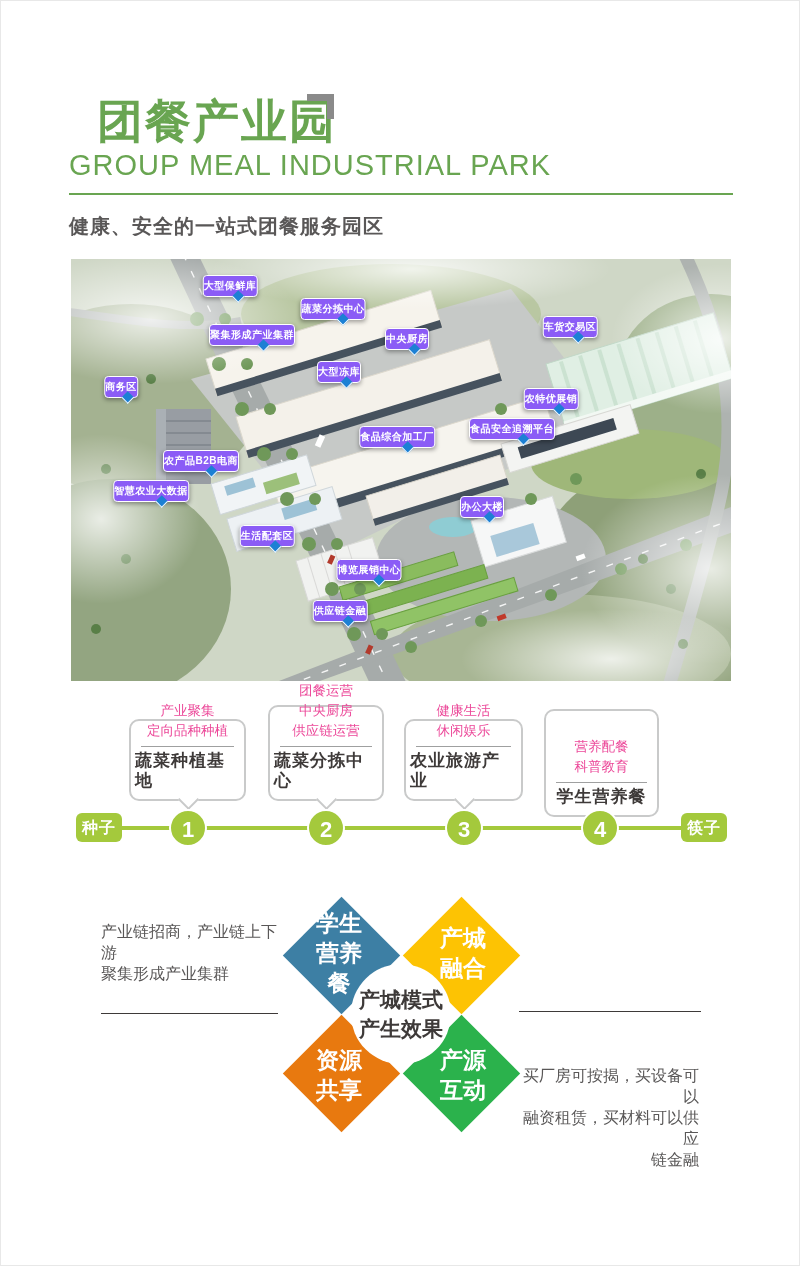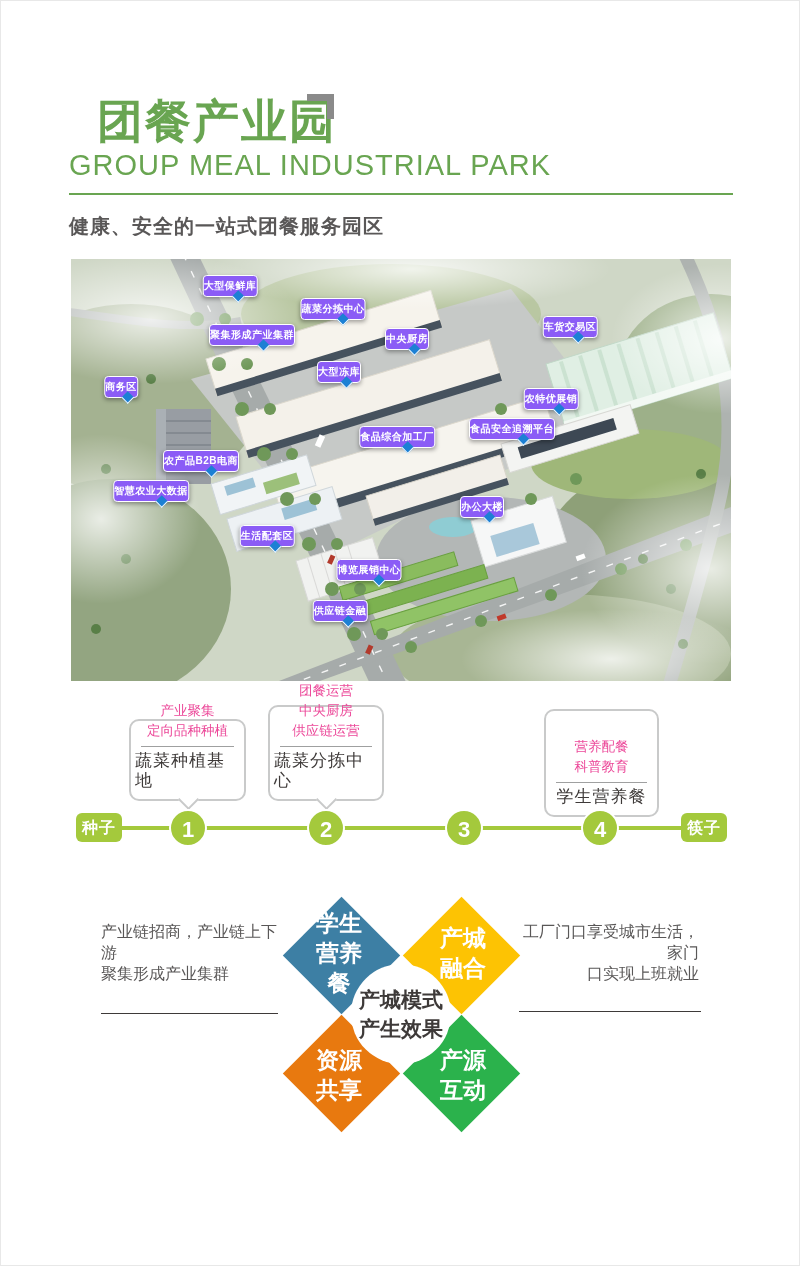--- a/index.html
+++ b/index.html
@@ -27,21 +27,21 @@
           font-size:16px;font-weight:700;text-align:center;line-height:29px;letter-spacing:1px;}
   .tl-circle{position:absolute;top:808px;width:38px;height:38px;margin-left:-19px;background:#a4c93c;
           border:2px solid #fff;border-radius:50%;color:#fff;font-size:22px;font-weight:700;
           text-align:center;line-height:38px;box-sizing:border-box;z-index:3;}
   .bubble{position:absolute;background:#fff;border:2px solid #c9caca;border-radius:10px;box-sizing:border-box;
           display:flex;flex-direction:column;justify-content:flex-end;align-items:center;padding:6px 4px 8px;}
   .bubble .tail{position:absolute;left:50%;bottom:-8px;width:13px;height:13px;background:#fff;margin-left:-7px;
           border-right:2px solid #c9caca;border-bottom:2px solid #c9caca;transform:rotate(45deg);}
   .b-small{font-size:13.5px;line-height:20px;color:#ec4899;white-space:pre-line;text-align:center;}
   .b-div{width:88%;border-top:1px solid #9fa0a0;margin:5px auto 4px;}
-  .b-title{font-size:17px;font-weight:400;color:#3e3a39;letter-spacing:1px;line-height:20px;}
+  .b-title{font-size:17px;font-weight:700;color:#3e3a39;letter-spacing:1px;line-height:20px;}
   
   .dm{position:absolute;width:83px;height:83px;transform:rotate(45deg);}
   .dm-teal{background:#3d7fa4;}  .dm-yellow{background:#fdc303;}
   .dm-orange{background:#e8790f;} .dm-green{background:#2bb24c;}
   .dm-label{position:absolute;width:50px;transform:translate(-50%,-50%);text-align:center;color:#fff;
             font-size:23px;font-weight:700;line-height:30px;word-break:break-all;z-index:4;}
   .eff-circle{position:absolute;left:350px;top:963px;width:100px;height:100px;border-radius:50%;background:#fff;
             display:flex;align-items:center;justify-content:center;z-index:3;}
   .eff-circle div{font-size:21px;font-weight:700;color:#3e3a39;line-height:29px;white-space:pre-line;text-align:center;}
   .note{position:absolute;font-size:16px;color:#595757;line-height:21px;white-space:pre-line;}
@@ -250,20 +250,27 @@
     <i class="tail"></i>
   </div>
   <div class="bubble" style="left:267px;top:704px;width:116px;height:96px">
     <div class="b-small">团餐运营
 中央厨房
 供应链运营</div>
     <div class="b-div"></div>
     <div class="b-title">蔬菜分拣中心</div>
     <i class="tail"></i>
   </div>
+  <div class="bubble" style="left:403px;top:718px;width:119px;height:82px">
+    <div class="b-small">健康生活
+休闲娱乐</div>
+    <div class="b-div"></div>
+    <div class="b-title">农业旅游产业</div>
+    <i class="tail"></i>
+  </div>
   <div class="bubble" style="left:543px;top:708px;width:115px;height:108px">
     <div class="b-small">营养配餐
 科普教育</div>
     <div class="b-div"></div>
     <div class="b-title">学生营养餐</div>
     <i class="tail"></i>
   </div>
 
   <div class="tl-circle" style="left:187px">1</div>
   <div class="tl-circle" style="left:325px">2</div>
@@ -278,18 +285,19 @@
   <div class="dm-label" style="left:462px;top:952px">产城融合</div>
   <div class="dm-label" style="left:338px;top:1074px">资源共享</div>
   <div class="dm-label" style="left:462px;top:1074px">产源互动</div>
   <div class="eff-circle">
     <div>产城模式
 产生效果</div>
   </div>
 
   <div class="note" style="left:100px;top:920px;width:176px;text-align:left">产业链招商，产业链上下游
 聚集形成产业集群</div>
-  <div class="note" style="right:100px;top:920px;width:190px;text-align:right">工厂门口享受城市生活，家门
-口实现上班就业</div>
+  <div class="note" style="right:100px;top:1064px;width:186px;text-align:right">买厂房可按揭，买设备可以
+融资租赁，买材料可以供应
+链金融</div>
   <div class="note-rule" style="left:100px;top:1012px;width:177px"></div>
   <div class="note-rule" style="left:518px;top:1010px;width:182px"></div>
 
 </div>
 
 </body></html>

